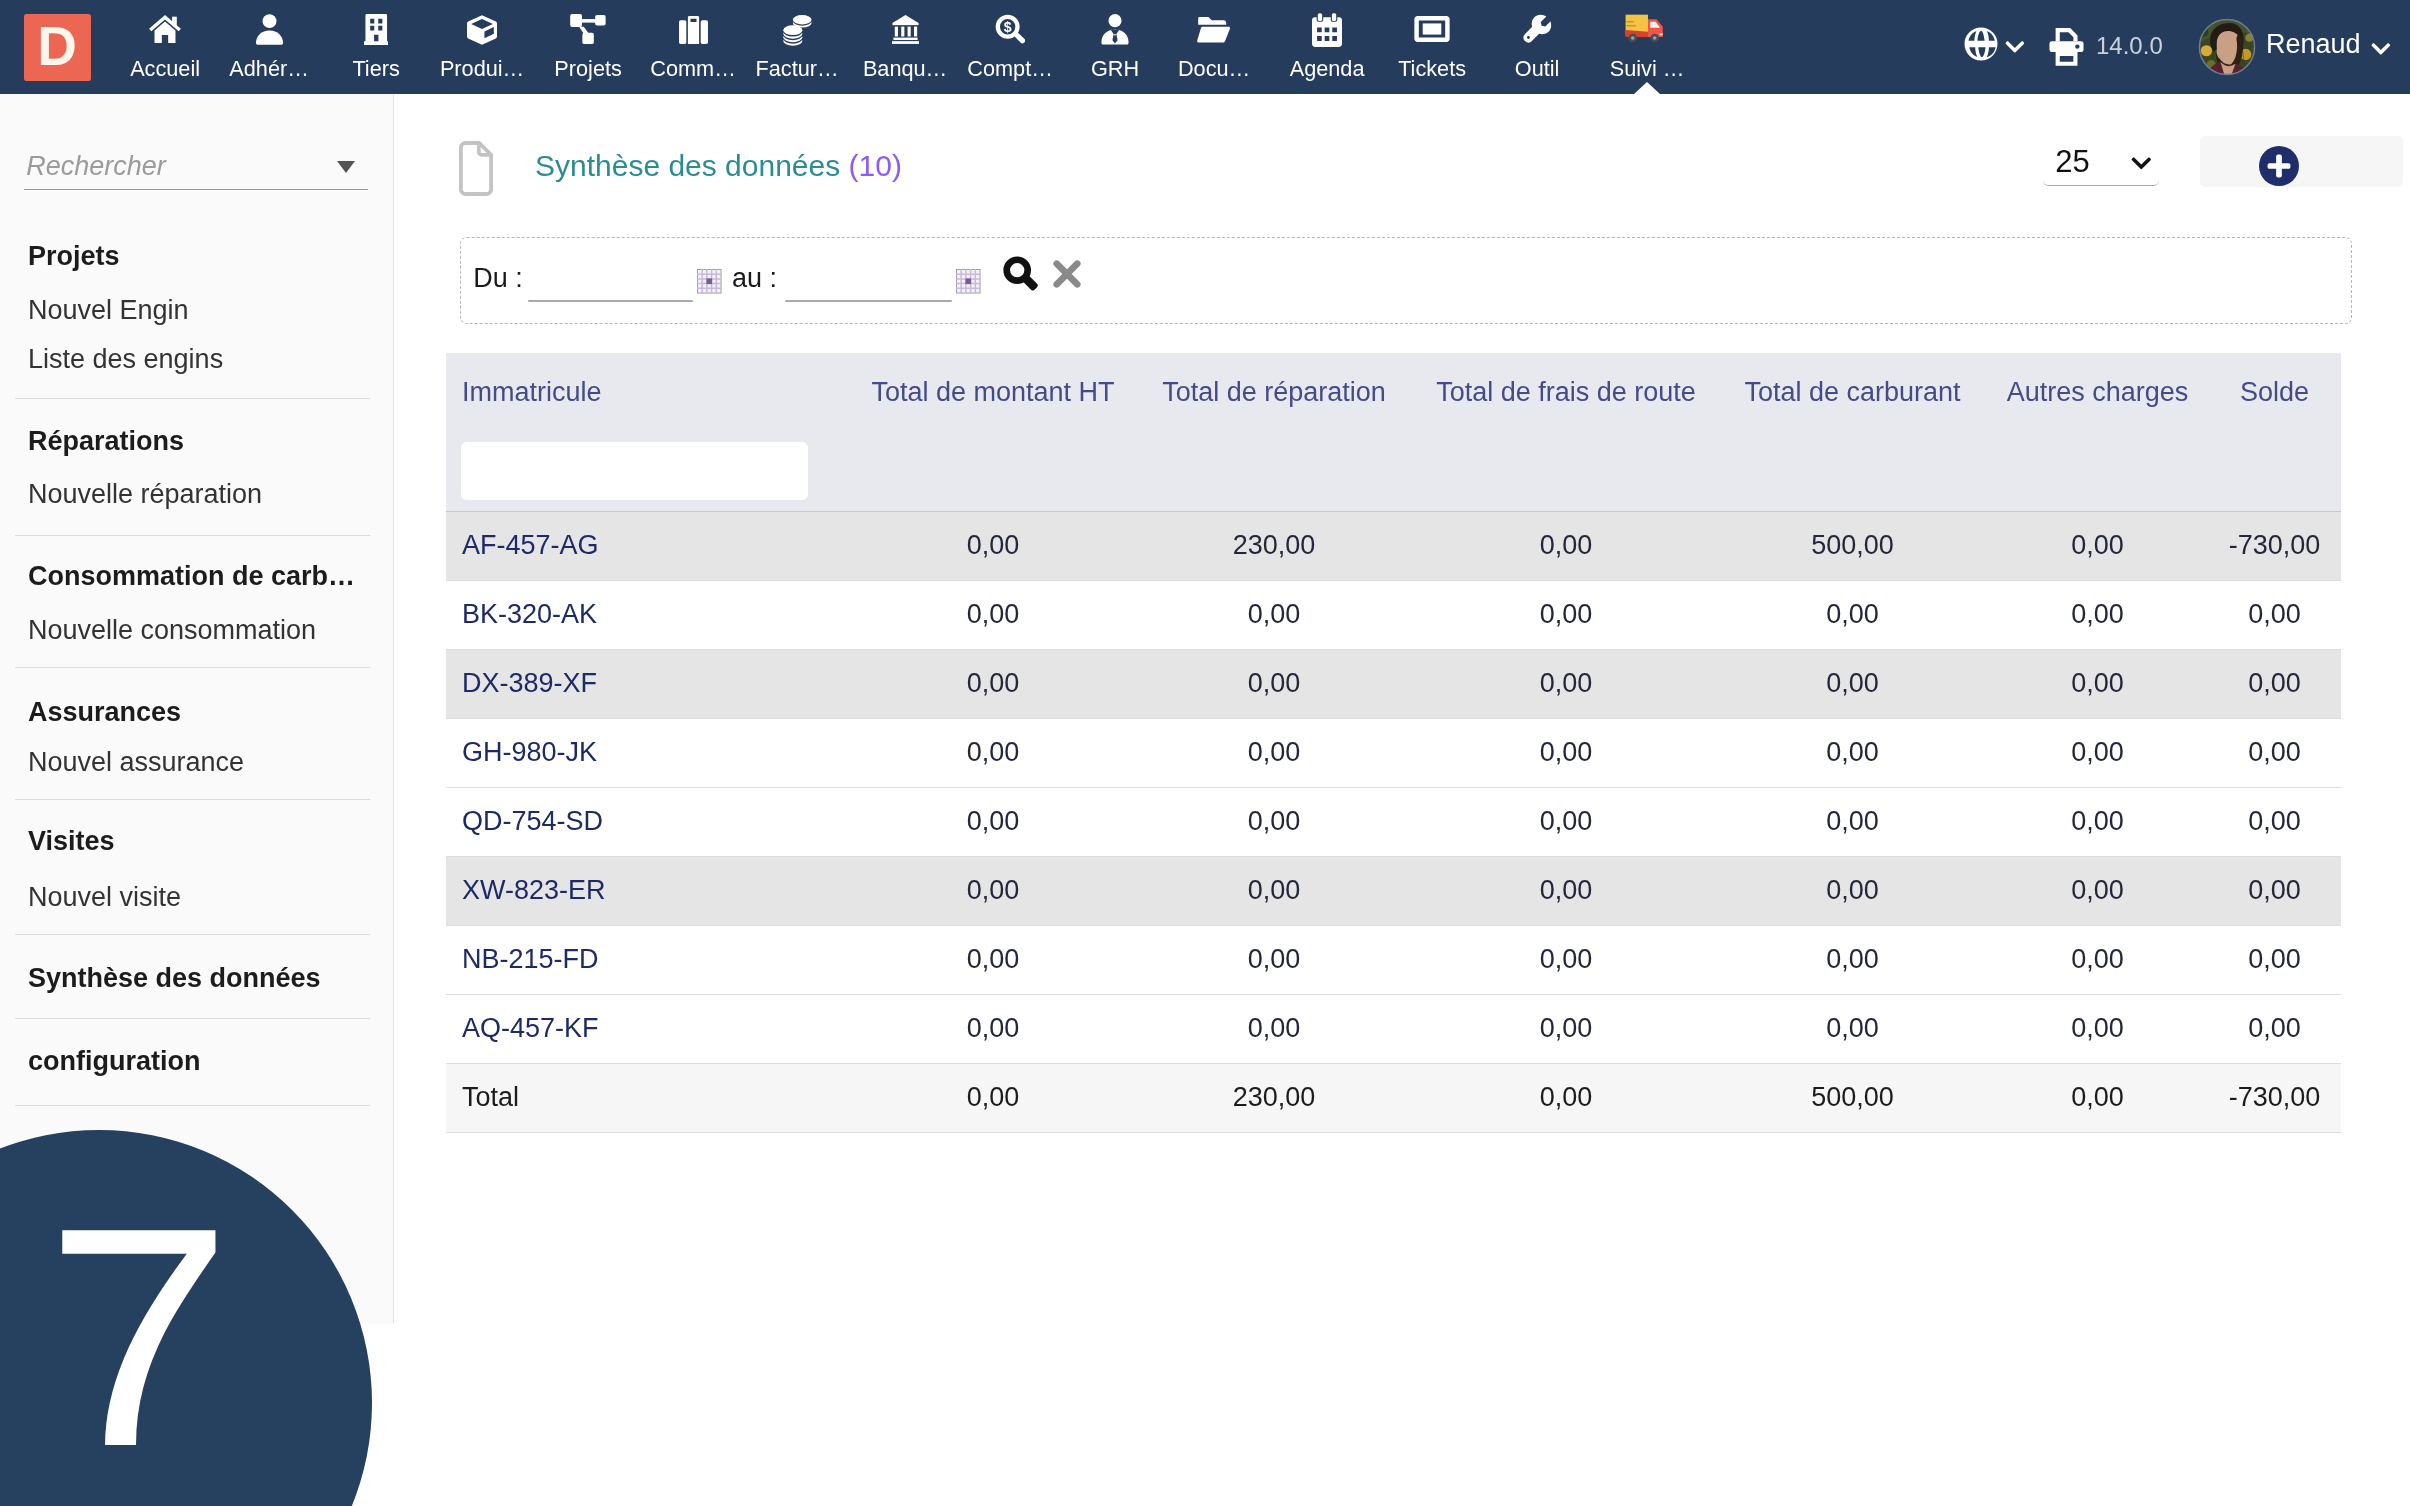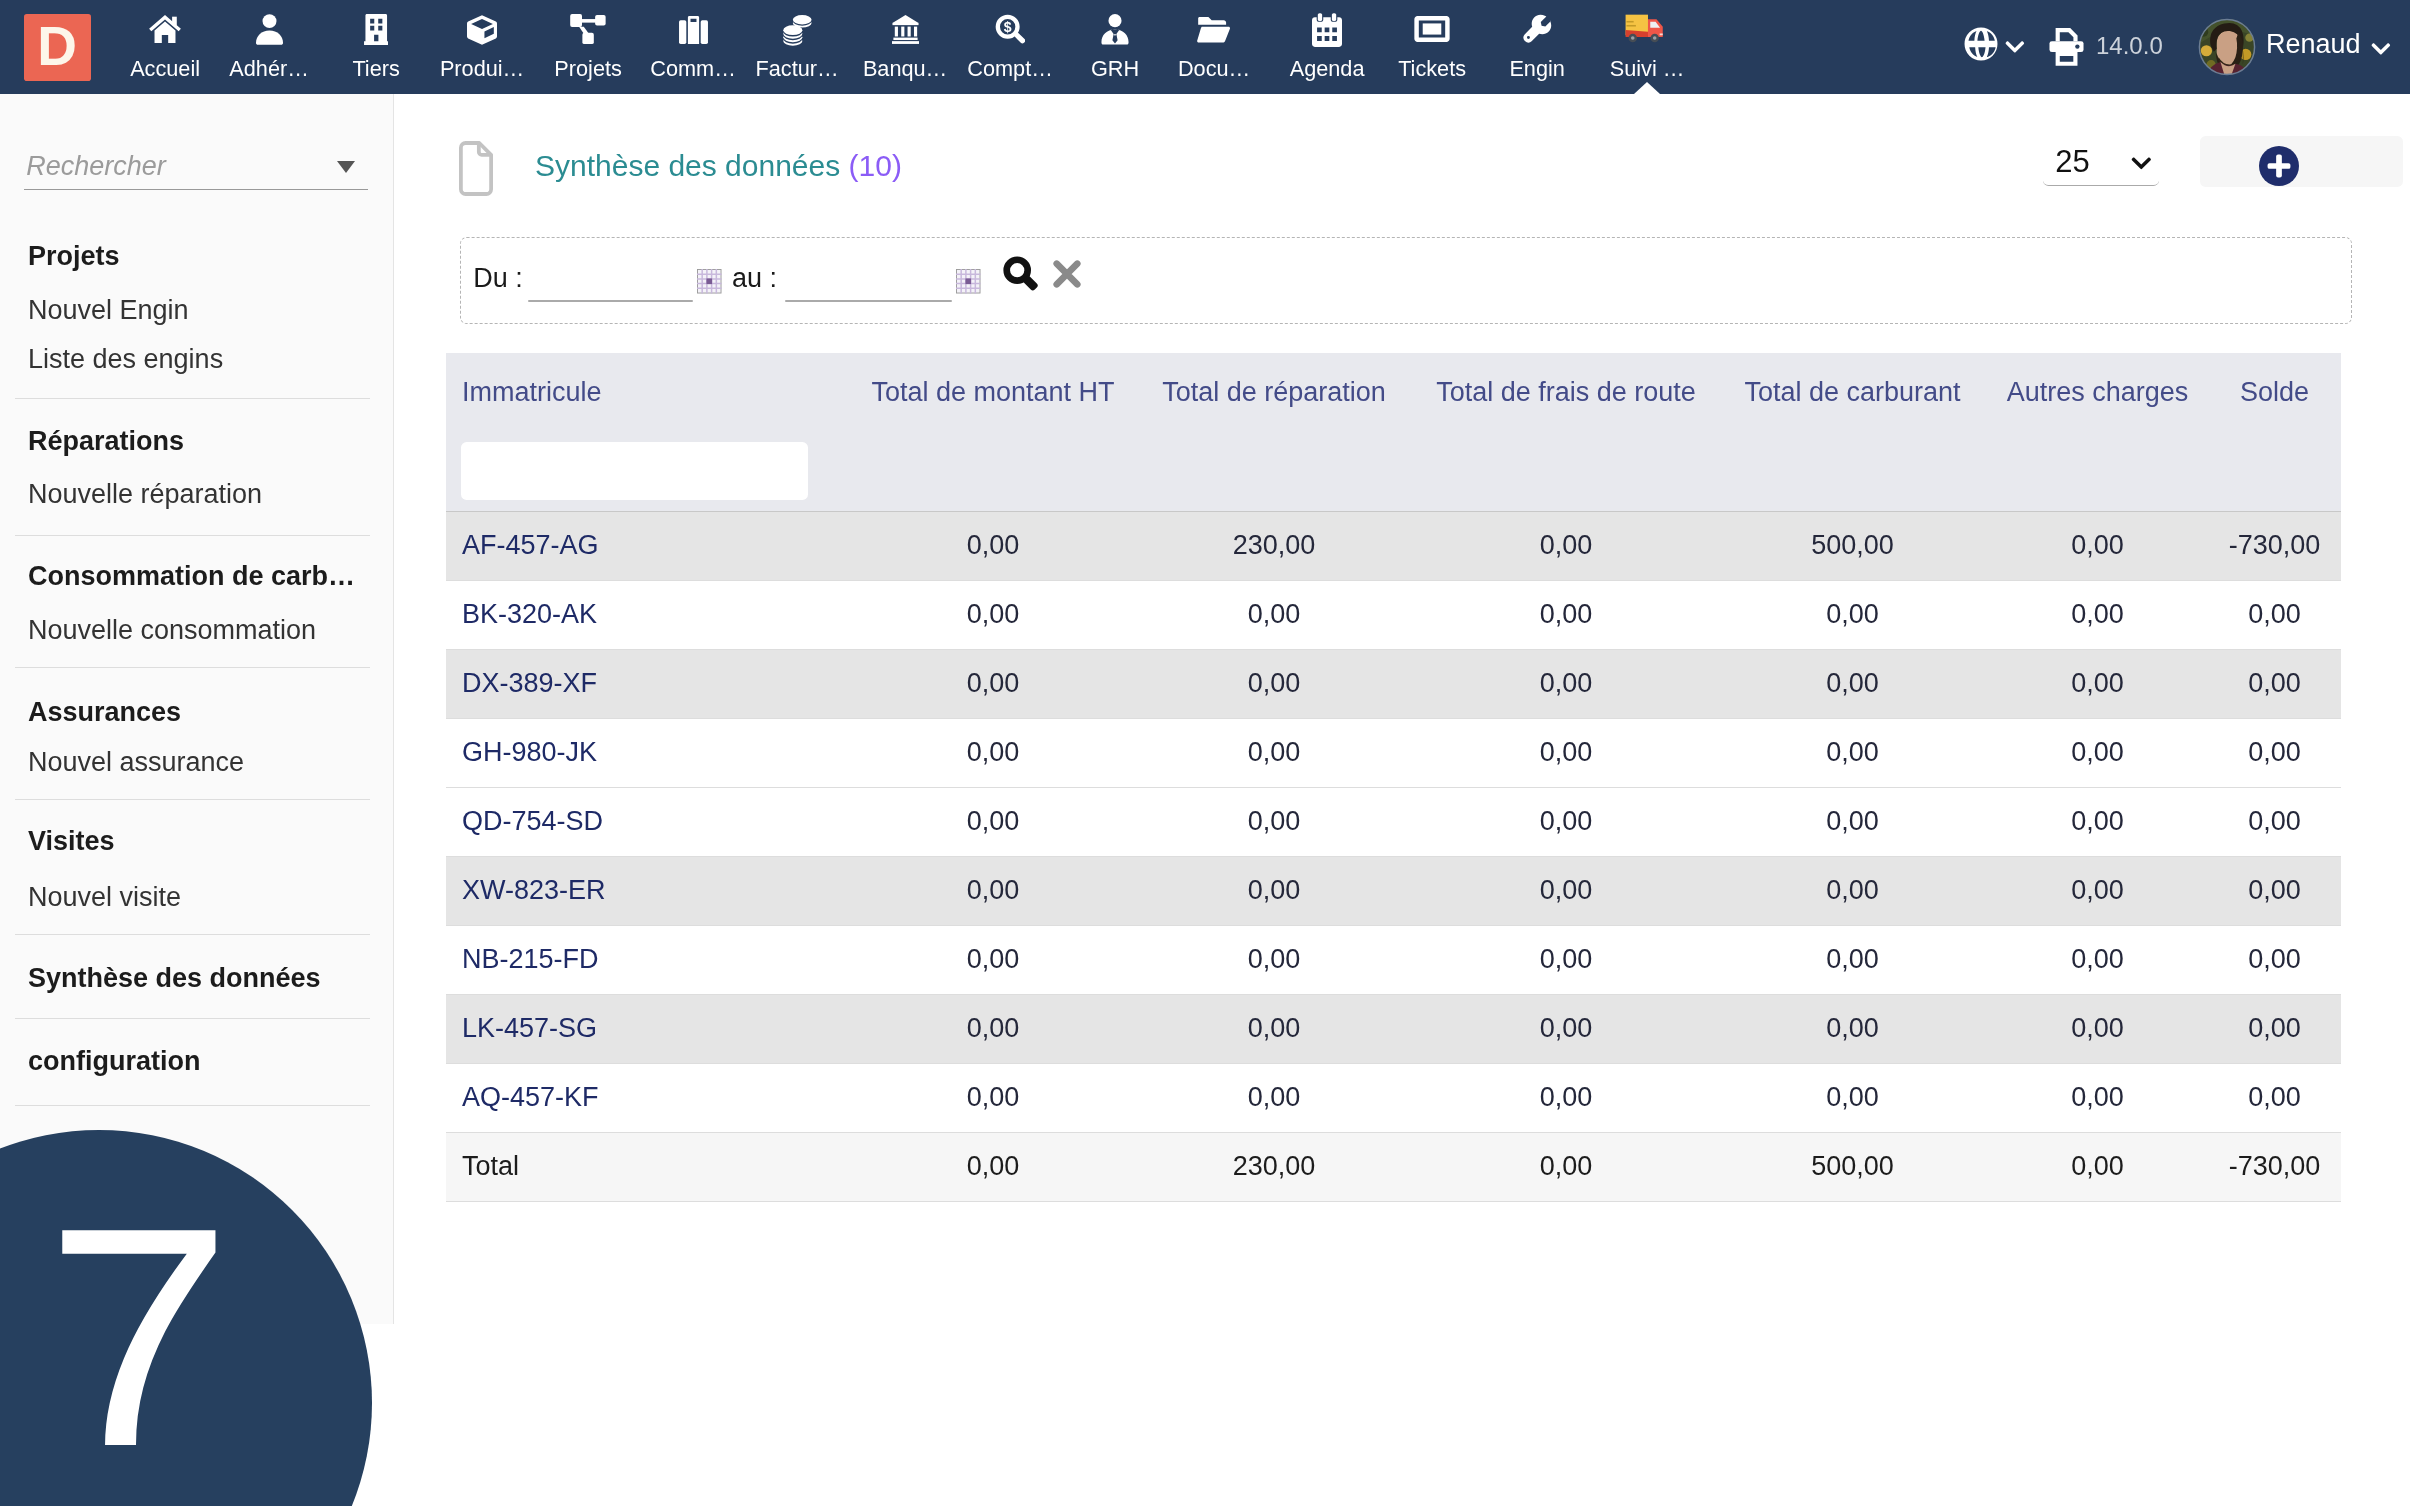--- a/index.html
+++ b/index.html
@@ -189,21 +189,21 @@
         <div class="micon" style="top:16px"><svg width="36" height="26" viewBox="0 0 38 28">
             <path fill="#fff" d="M3.5 0 h31 c1.9 0 3.5 1.6 3.5 3.5 v21 c0 1.9-1.6 3.5-3.5 3.5 h-31 C1.6 28 0 26.4 0 24.5 v-21 C0 1.6 1.6 0 3.5 0 Z M4.8 4.8 v18.4 h28.4 V4.8 Z" fill-rule="evenodd"></path>
             <rect x="9" y="8" width="20" height="12" fill="#fff"></rect>
           </svg></div>
         <div class="mlab">Tickets</div>
       </div>
       <div class="mitem" style="left:1484px">
         <div class="micon" style="top:14px"><svg width="29" height="29" viewBox="0 0 512 512">
             <path fill="#fff" d="M478 117c36 81 21 150-23 194-47 47-110 57-170 39L152 483c-31 31-81 31-112 0l-11-11c-31-31-31-81 0-112l133-133c-18-60-8-123 39-170 44-44 113-59 194-23l17 8-98 98 14 66 66 14 98-98zM96 440a26 26 0 1 0 0-52 26 26 0 0 0 0 52z"></path>
           </svg></div>
-        <div class="mlab">Engin</div>
+        <div class="mlab">Outil</div>
       </div>
       <div class="mitem" style="left:1594px">
         <div class="micon" style="top:10.4px"><svg width="43" height="38" viewBox="0 0 96 84" style="margin-left:-7.5px">
             <g>
               <rect x="8" y="10" width="50" height="46" fill="#f5c343"></rect>
               <path d="M8 44 L58 48 L58 60 L8 60 Z" fill="#d6402e"></path>
               <rect x="10" y="24" width="16" height="3.5" fill="#c49a27"></rect>
               <rect x="10" y="33" width="21" height="3.5" fill="#c49a27"></rect>
               <path d="M58 20 h19 l14 17 v23 H58 z" fill="#ef5648"></path>
               <path d="M63 26 h12 l10 13 H63 z" fill="#eef0f2"></path>
@@ -417,29 +417,20 @@
         </tr>
   <tr>
           <td class="c1">NB-215-FD</td>
           <td class="cn">0,00</td>
           <td class="cn">0,00</td>
           <td class="cn">0,00</td>
           <td class="cn">0,00</td>
           <td class="cn">0,00</td>
           <td class="cn">0,00</td>
         </tr>
-  <tr class="odd">
-          <td class="c1">LK-457-SG</td>
-          <td class="cn">0,00</td>
-          <td class="cn">0,00</td>
-          <td class="cn">0,00</td>
-          <td class="cn">0,00</td>
-          <td class="cn">0,00</td>
-          <td class="cn">0,00</td>
-        </tr>
   <tr>
           <td class="c1">AQ-457-KF</td>
           <td class="cn">0,00</td>
           <td class="cn">0,00</td>
           <td class="cn">0,00</td>
           <td class="cn">0,00</td>
           <td class="cn">0,00</td>
           <td class="cn">0,00</td>
         </tr>
   <tr class="trtotal">

